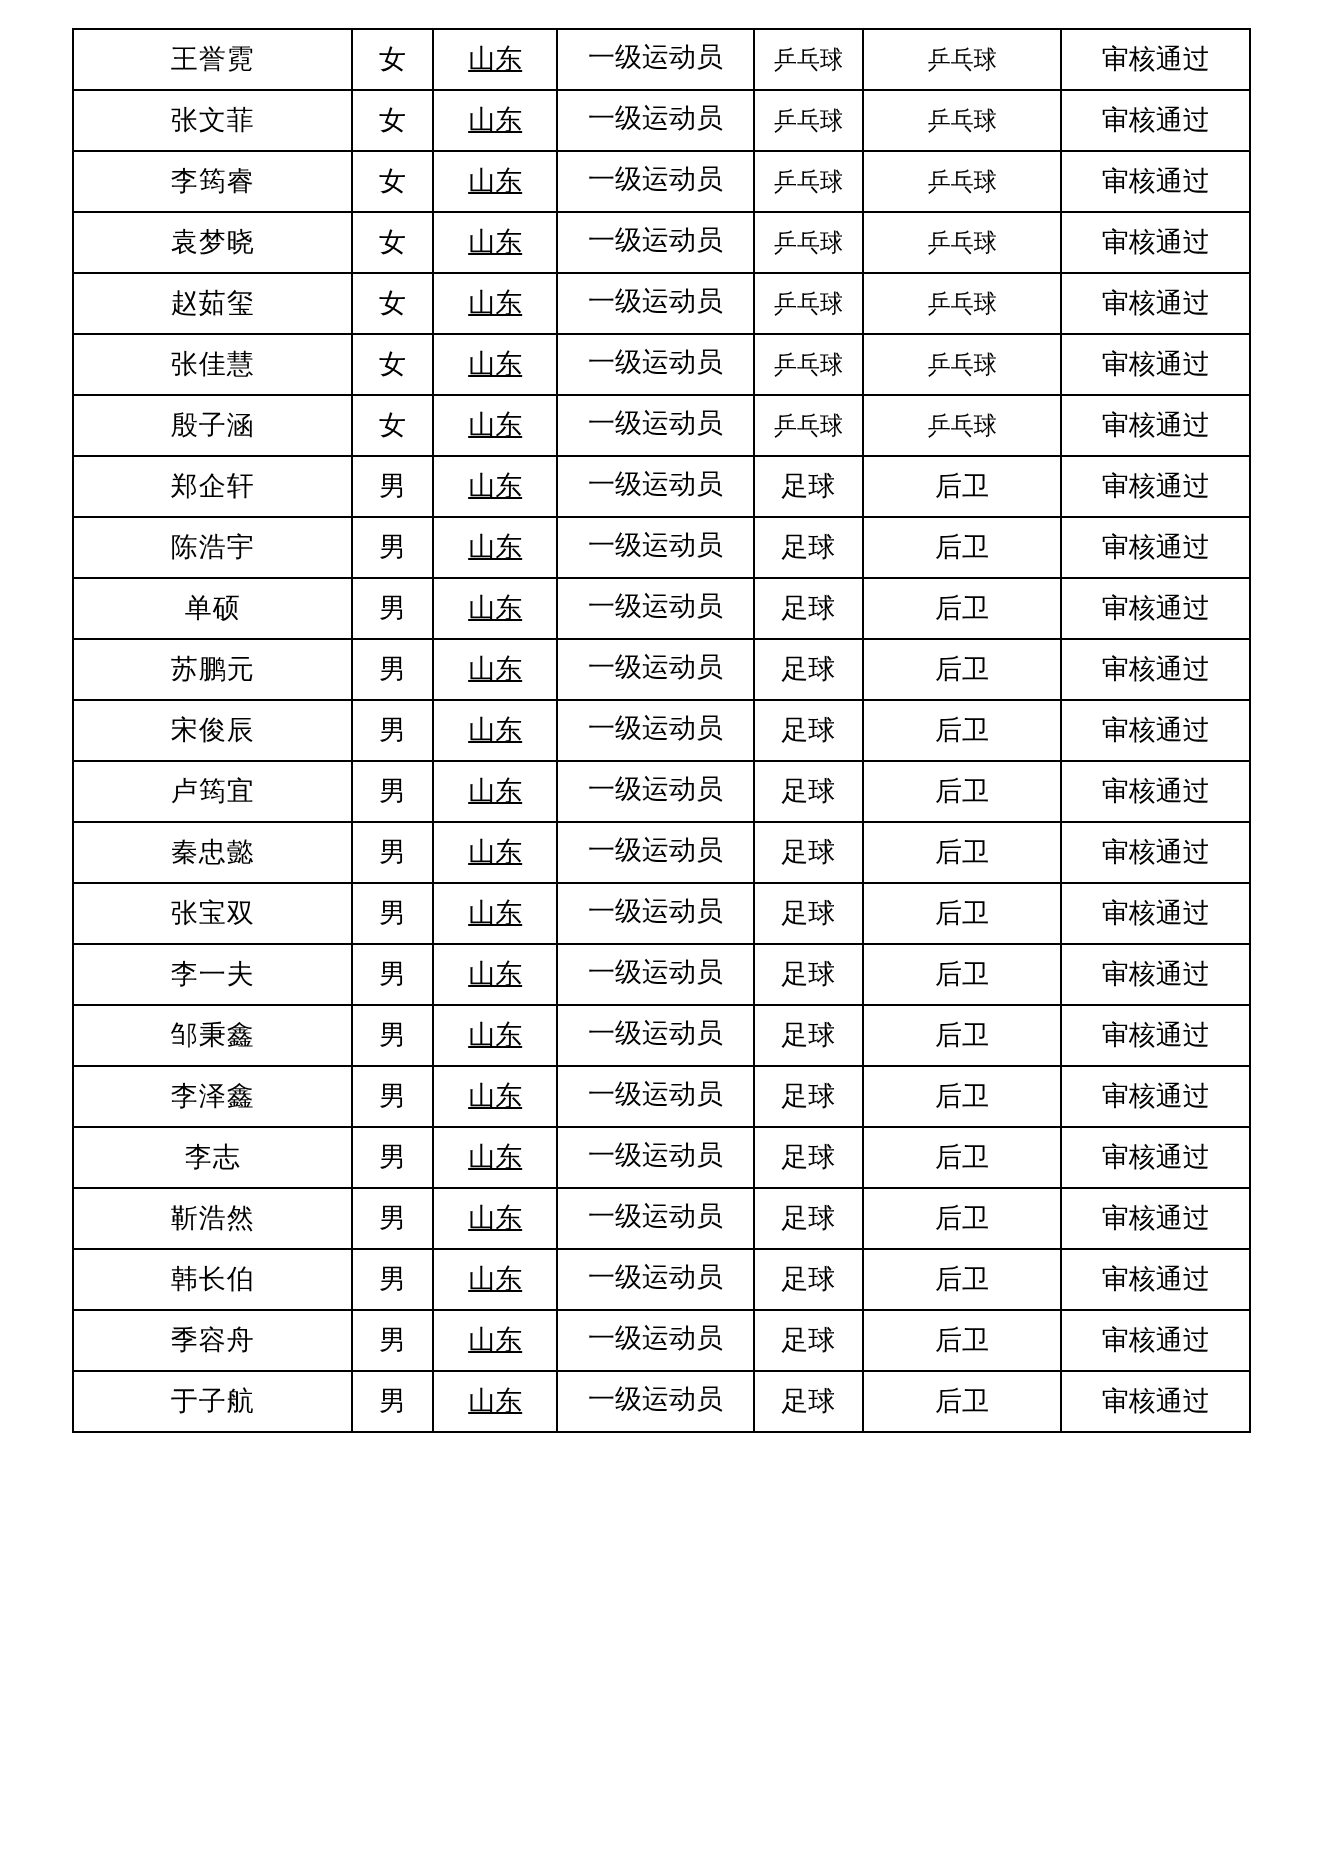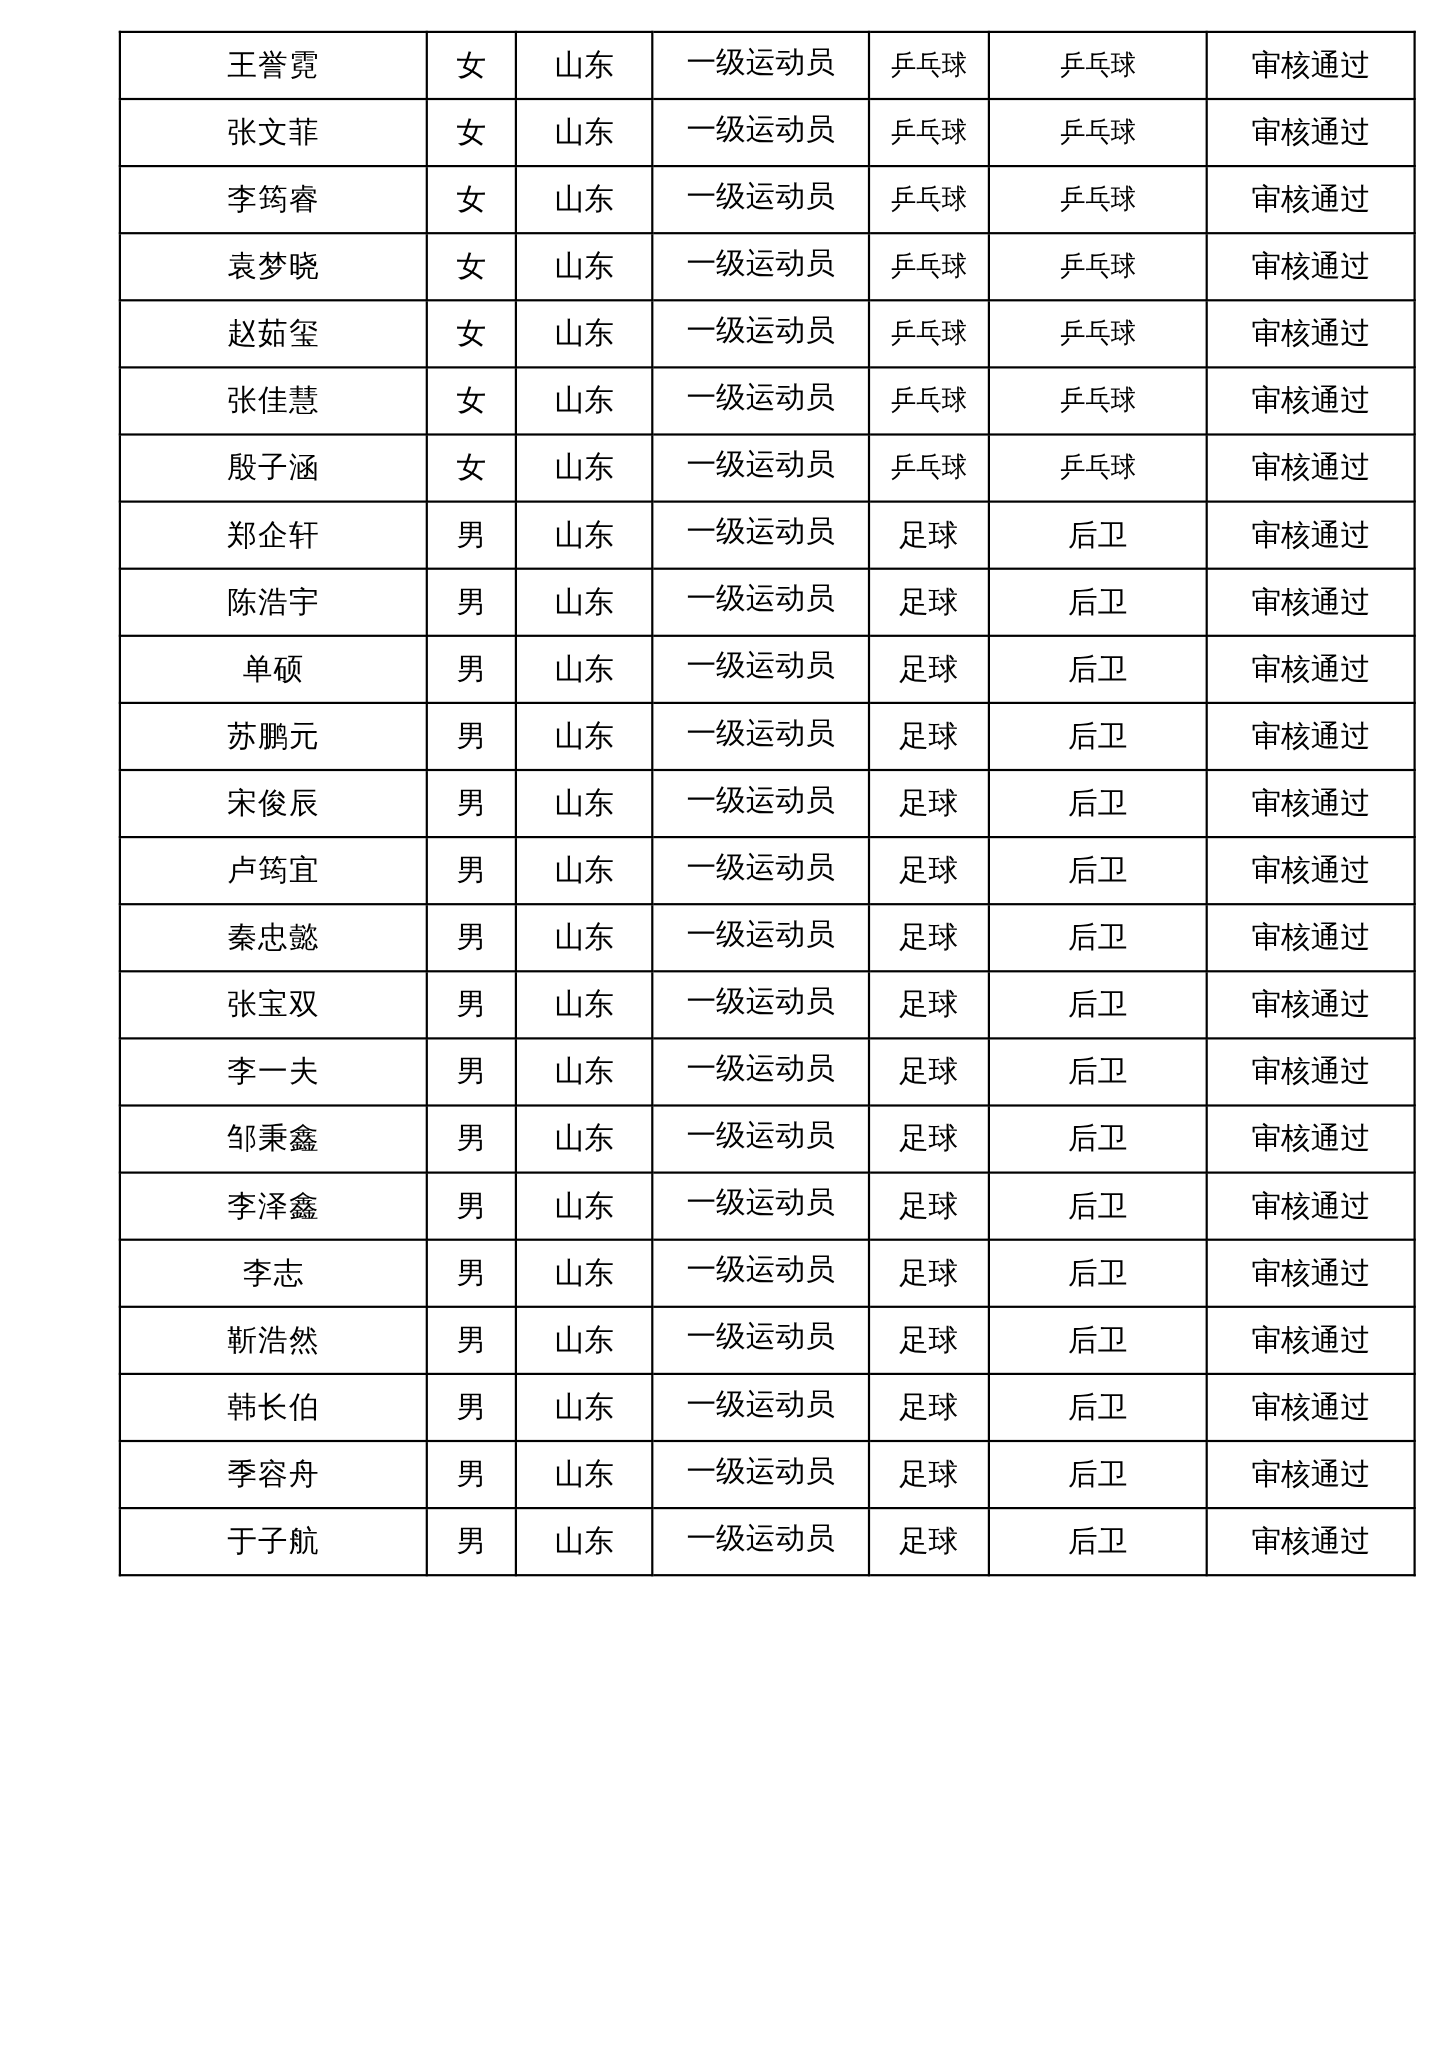--- a/index.html
+++ b/index.html
@@ -11,21 +11,21 @@
     width: 1323px;
     height: 1871px;
     font-family: "Liberation Sans", "DejaVu Sans", sans-serif;
     color: #000000;
   }
   .page {
     position: relative;
     width: 1323px;
     height: 1871px;
     box-sizing: border-box;
-    padding: 28px 72px 0 108px;
+    padding: 28px 72px 0 72px;
   }
   table.roster {
     border-collapse: collapse;
     table-layout: fixed;
     width: 1179px;
     margin: 0;
   }
   table.roster td {
     border: 2px solid #000000;
     text-align: center;
@@ -41,21 +41,21 @@
   col.c-name   { width: 256px; }
   col.c-gender { width: 74px; }
   col.c-region { width: 114px; }
   col.c-level  { width: 180px; }
   col.c-sport  { width: 100px; }
   col.c-event  { width: 182px; }
   col.c-status { width: 173px; }
 
   td.name   { font-size: 28px; letter-spacing: 1px; }
   td.gender { font-size: 27px; }
-  td.region { font-size: 27px; }
+  td.region { font-size: 27px; text-decoration: underline; }
   td.level  { font-size: 27px; letter-spacing: 0px; font-family: Liberation Mono, monospace; }
   td.sport  { font-size: 27px; }
   td.event  { font-size: 27px; }
   td.status { font-size: 27px; }
   
   td.sport.squeeze, td.event.squeeze {
     font-size: 25px;
     transform: scaleX(0.92);
   }
 </style>

